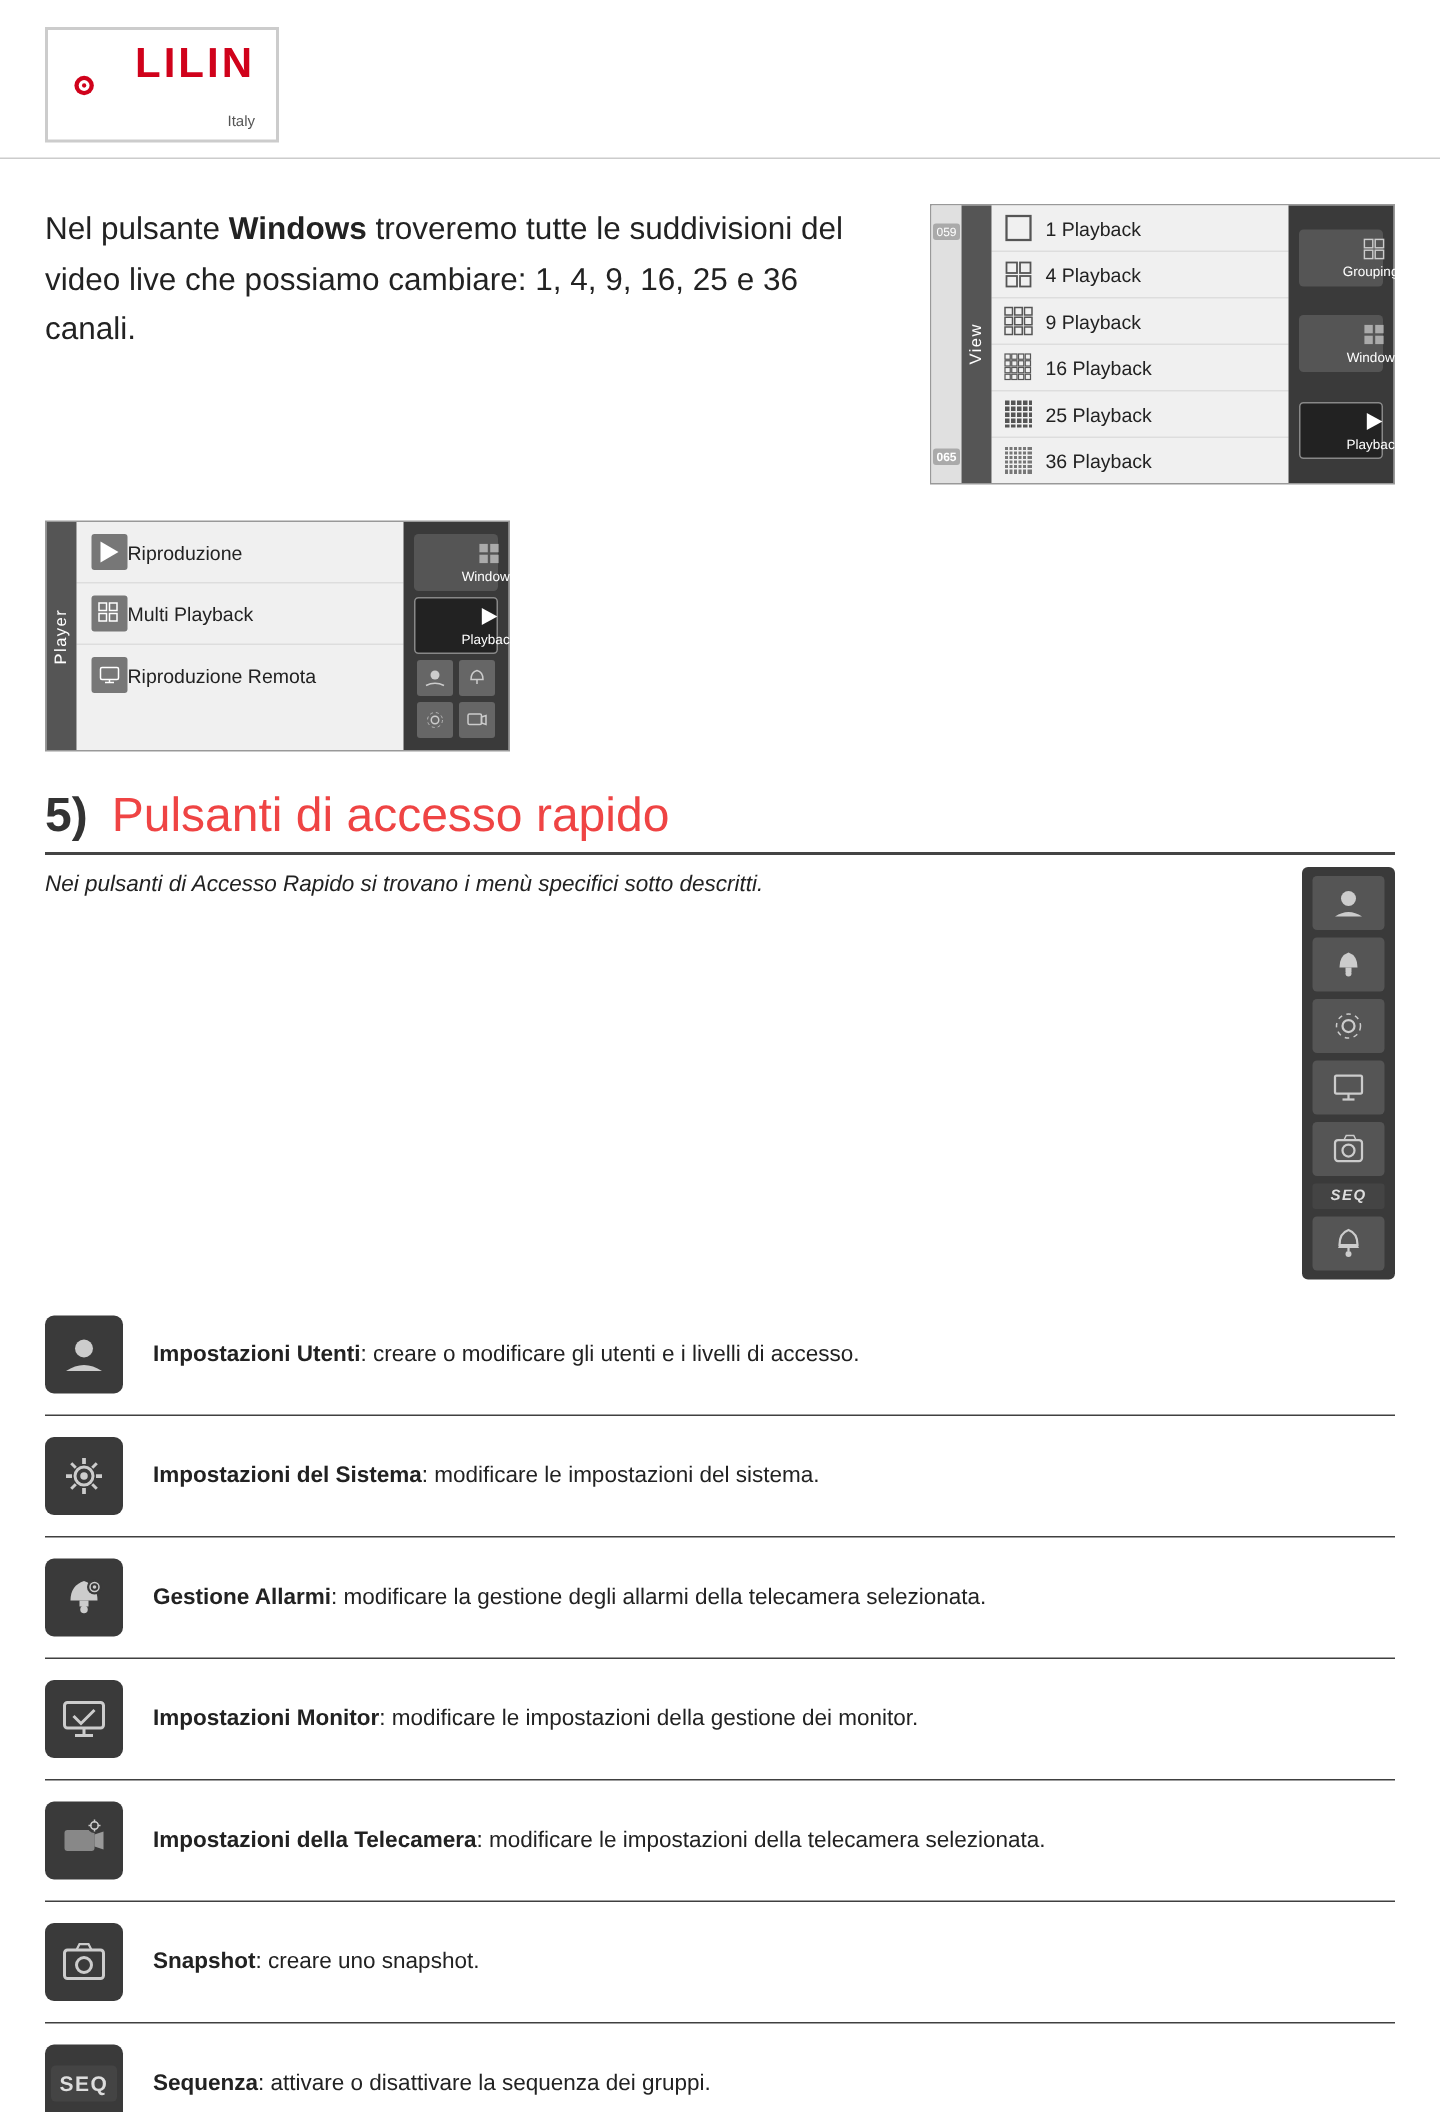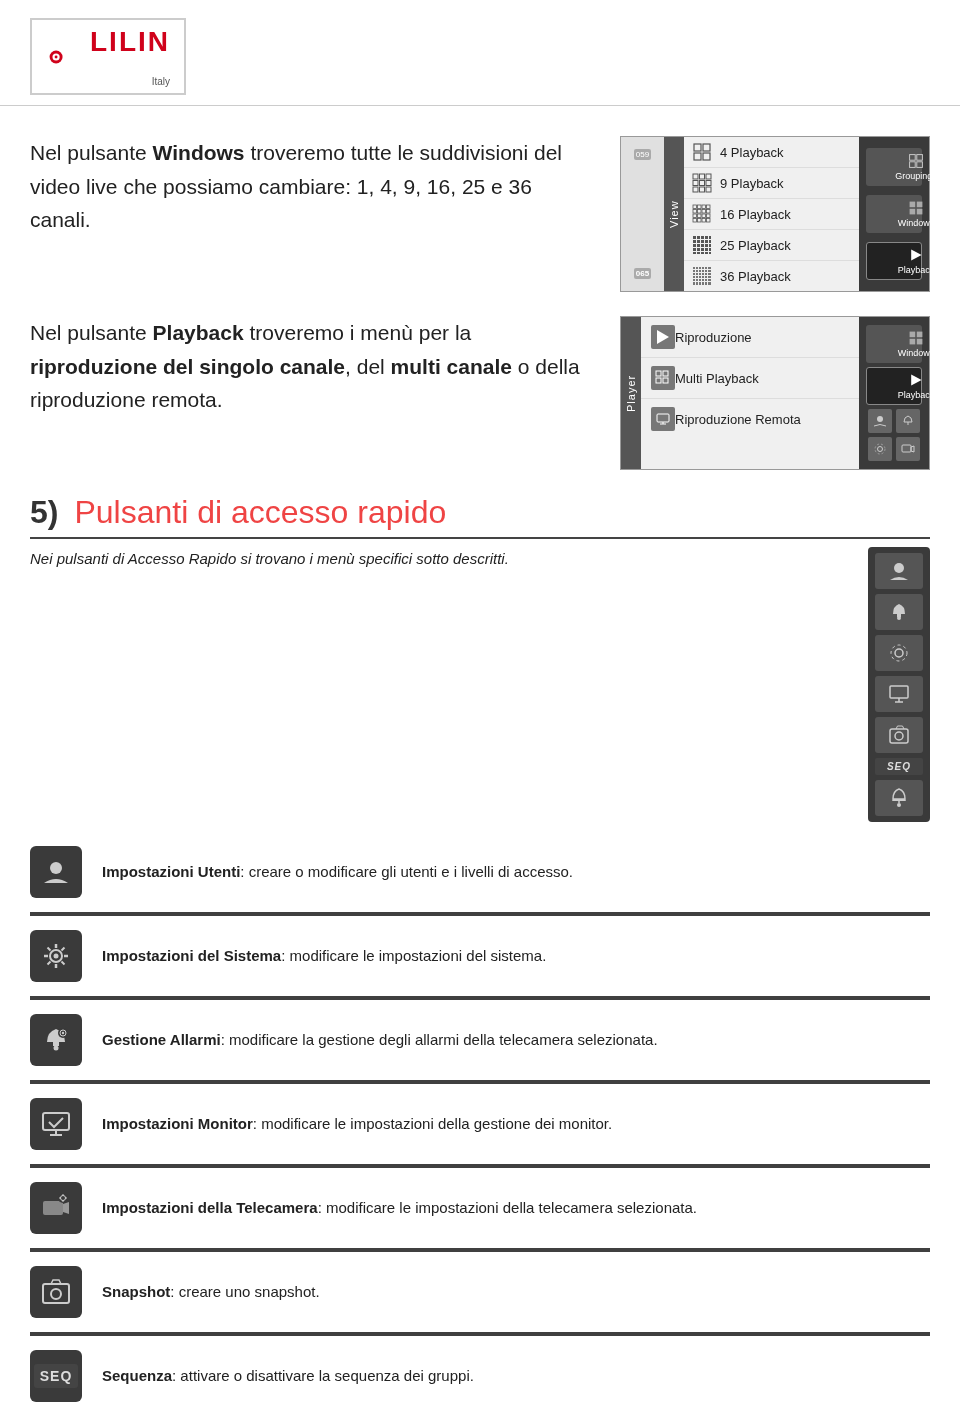--- a/index.html
+++ b/index.html
@@ -194,21 +194,21 @@
     }
 
     
     .icon-list {
       margin-top: 10px;
     }
     .icon-row {
       display: flex;
       align-items: center;
       padding: 14px 0;
-      border-bottom: 4px solid #404040;
+      border-bottom: 1px solid #404040;
       gap: 20px;
     }
     .icon-row:last-child { border-bottom: none; }
     .icon-cell {
       width: 52px;
       height: 52px;
       flex-shrink: 0;
       border-radius: 6px;
       display: flex;
       align-items: center;
@@ -271,27 +271,33 @@
   <div class="section-row">
     <div class="section-text">
       <p>
         Nel pulsante <strong>Windows</strong> troveremo tutte le suddivisioni del video live che possiamo cambiare: 1, 4, 9, 16, 25 e 36 canali.
       </p>
     </div>
 
     <div class="section-image">
       <div class="view-panel">
 
-        <div style="display:flex;flex-direction:column;justify-content:space-between;padding:4px 2px;background:#e0e0e0;width:43px;font-size:9px;color:#444;align-items:center;">
+        <div style="display:flex;flex-direction:column;justify-content:space-between;padding:4px 2px;background:#e0e0e0;width:20px;font-size:9px;color:#444;align-items:center;">
           <span style="background:#aaa;color:#fff;padding:1px 2px;border-radius:2px;font-size:8px;margin-top:8px;">059</span>
           <span style="background:#aaa;color:#fff;padding:1px 2px;border-radius:2px;font-size:8px;margin-bottom:8px;font-weight:bold;">065</span>
         </div>
         <div class="view-label">View</div>
         <div class="view-items">
 
+          <div class="view-item">
+            <svg class="grid-svg" viewBox="0 0 20 20">
+              <rect x="2" y="2" width="16" height="16" fill="none" stroke="#555" stroke-width="1.5"></rect>
+            </svg>
+            <span>1 Playback</span>
+          </div>
 
           <div class="view-item">
             <svg class="grid-svg" viewBox="0 0 20 20">
               <rect x="2" y="2" width="7" height="7" fill="none" stroke="#555" stroke-width="1.2"></rect>
               <rect x="11" y="2" width="7" height="7" fill="none" stroke="#555" stroke-width="1.2"></rect>
               <rect x="2" y="11" width="7" height="7" fill="none" stroke="#555" stroke-width="1.2"></rect>
               <rect x="11" y="11" width="7" height="7" fill="none" stroke="#555" stroke-width="1.2"></rect>
             </svg>
             <span>4 Playback</span>
           </div>
@@ -434,25 +440,20 @@
               <polygon points="4,3 17,10 4,17" fill="#fff"></polygon>
             </svg>
             <span>Playback</span>
           </div>
         </div>
       </div>
     </div>
   </div>
 
   <div class="section-row">
-    <div class="section-text">
-      <p>
-        Nel pulsante <strong>Playback</strong> troveremo i menù per la <strong>riproduzione del singolo canale</strong>, del <strong>multi canale</strong> o della riproduzione remota.
-      </p>
-    </div>
 
     <div class="section-image">
       <div class="player-panel">
         <div class="player-label">Player</div>
         <div class="player-items">
 
           <div class="player-item">
             <div class="player-item-icon">
               <svg width="16" height="16" viewBox="0 0 16 16">
                 <polygon points="2,1 14,8 2,15" fill="#fff"></polygon>

